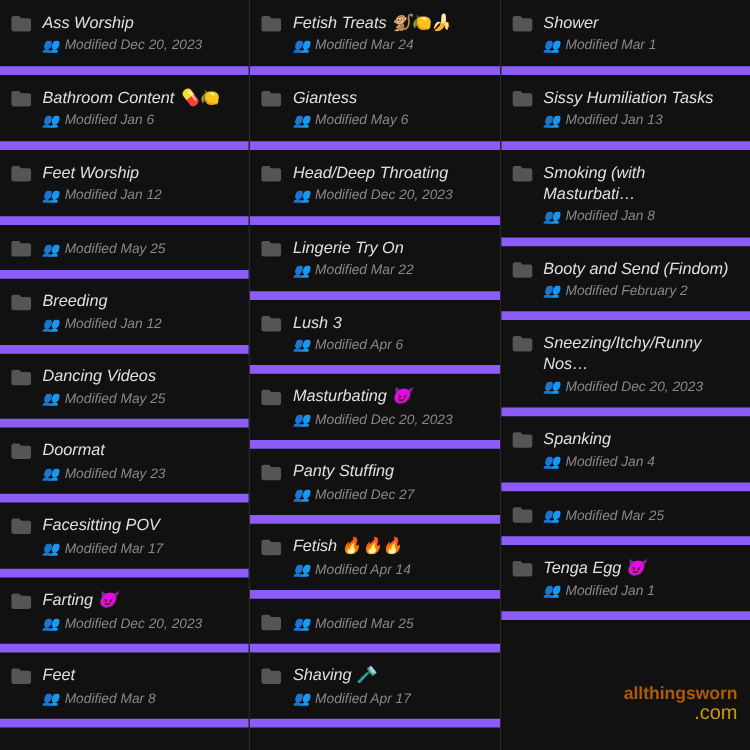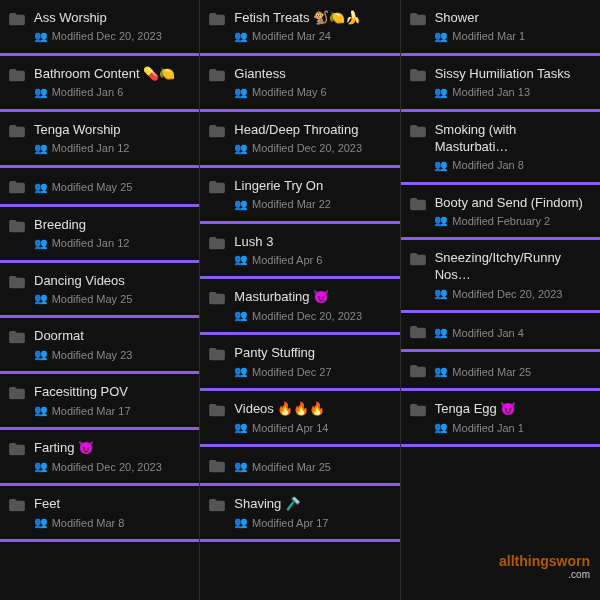--- a/index.html
+++ b/index.html
@@ -23,22 +23,23 @@
       overflow-y: auto;
       background: #111;
     }
     .column:last-child {
       border-right: none;
     }
     .list-item {
       display: flex;
       align-items: flex-start;
       padding: 10px 8px;
-      border-bottom: 3px solid #8b5cf6;
+      border-bottom: 7px solid #8b5cf6;
       cursor: pointer;
+      font-style: italic;
     }
     .folder-icon {
       width: 18px;
       height: 14px;
       margin-right: 8px;
       margin-top: 2px;
       flex-shrink: 0;
     }
     .item-content {
       flex: 1;
@@ -70,22 +71,22 @@
       z-index: 10;
     }
     .watermark-line1 {
       color: #cc6600;
       font-size: 14px;
       font-weight: bold;
       opacity: 0.85;
       margin-left: 44px;
     }
     .watermark-line2 {
-      color: #e5e5e5;
-      font-size: 10px;
+      color: #eab308;
+      font-size: 16px;
       opacity: 0.85;
     }
     
     .column::-webkit-scrollbar { width: 3px; }
     .column::-webkit-scrollbar-track { background: #111; }
     .column::-webkit-scrollbar-thumb { background: #333; }
   </style>
 </head>
 <body>
 
@@ -113,21 +114,21 @@
             <span class="people-icon">👥</span>
             <span>Modified Jan 6</span>
           </div>
         </div>
       </div>
       <div class="list-item">
         <svg class="folder-icon" viewBox="0 0 20 16" fill="#555">
           <path d="M1 3C1 1.9 1.9 1 3 1H8L10 3H17C18.1 3 19 3.9 19 5V13C19 14.1 18.1 15 17 15H3C1.9 15 1 14.1 1 13V3Z"></path>
         </svg>
         <div class="item-content">
-          <div class="item-title">Tenga Worship</div>
+          <div class="item-title">Feet Worship</div>
           <div class="item-meta">
             <span class="people-icon">👥</span>
             <span>Modified Jan 12</span>
           </div>
         </div>
       </div>
       <div class="list-item">
         <svg class="folder-icon" viewBox="0 0 20 16" fill="#555">
           <path d="M1 3C1 1.9 1.9 1 3 1H8L10 3H17C18.1 3 19 3.9 19 5V13C19 14.1 18.1 15 17 15H3C1.9 15 1 14.1 1 13V3Z"></path>
         </svg>
@@ -294,21 +295,21 @@
             <span class="people-icon">👥</span>
             <span>Modified Dec 27</span>
           </div>
         </div>
       </div>
       <div class="list-item">
         <svg class="folder-icon" viewBox="0 0 20 16" fill="#555">
           <path d="M1 3C1 1.9 1.9 1 3 1H8L10 3H17C18.1 3 19 3.9 19 5V13C19 14.1 18.1 15 17 15H3C1.9 15 1 14.1 1 13V3Z"></path>
         </svg>
         <div class="item-content">
-          <div class="item-title">Videos 🔥🔥🔥</div>
+          <div class="item-title">Fetish 🔥🔥🔥</div>
           <div class="item-meta">
             <span class="people-icon">👥</span>
             <span>Modified Apr 14</span>
           </div>
         </div>
       </div>
       <div class="list-item">
         <svg class="folder-icon" viewBox="0 0 20 16" fill="#555">
           <path d="M1 3C1 1.9 1.9 1 3 1H8L10 3H17C18.1 3 19 3.9 19 5V13C19 14.1 18.1 15 17 15H3C1.9 15 1 14.1 1 13V3Z"></path>
         </svg>
@@ -391,20 +392,21 @@
             <span class="people-icon">👥</span>
             <span>Modified Dec 20, 2023</span>
           </div>
         </div>
       </div>
       <div class="list-item">
         <svg class="folder-icon" viewBox="0 0 20 16" fill="#555">
           <path d="M1 3C1 1.9 1.9 1 3 1H8L10 3H17C18.1 3 19 3.9 19 5V13C19 14.1 18.1 15 17 15H3C1.9 15 1 14.1 1 13V3Z"></path>
         </svg>
         <div class="item-content">
+          <div class="item-title">Spanking</div>
           <div class="item-meta">
             <span class="people-icon">👥</span>
             <span>Modified Jan 4</span>
           </div>
         </div>
       </div>
       <div class="list-item">
         <svg class="folder-icon" viewBox="0 0 20 16" fill="#555">
           <path d="M1 3C1 1.9 1.9 1 3 1H8L10 3H17C18.1 3 19 3.9 19 5V13C19 14.1 18.1 15 17 15H3C1.9 15 1 14.1 1 13V3Z"></path>
         </svg>

